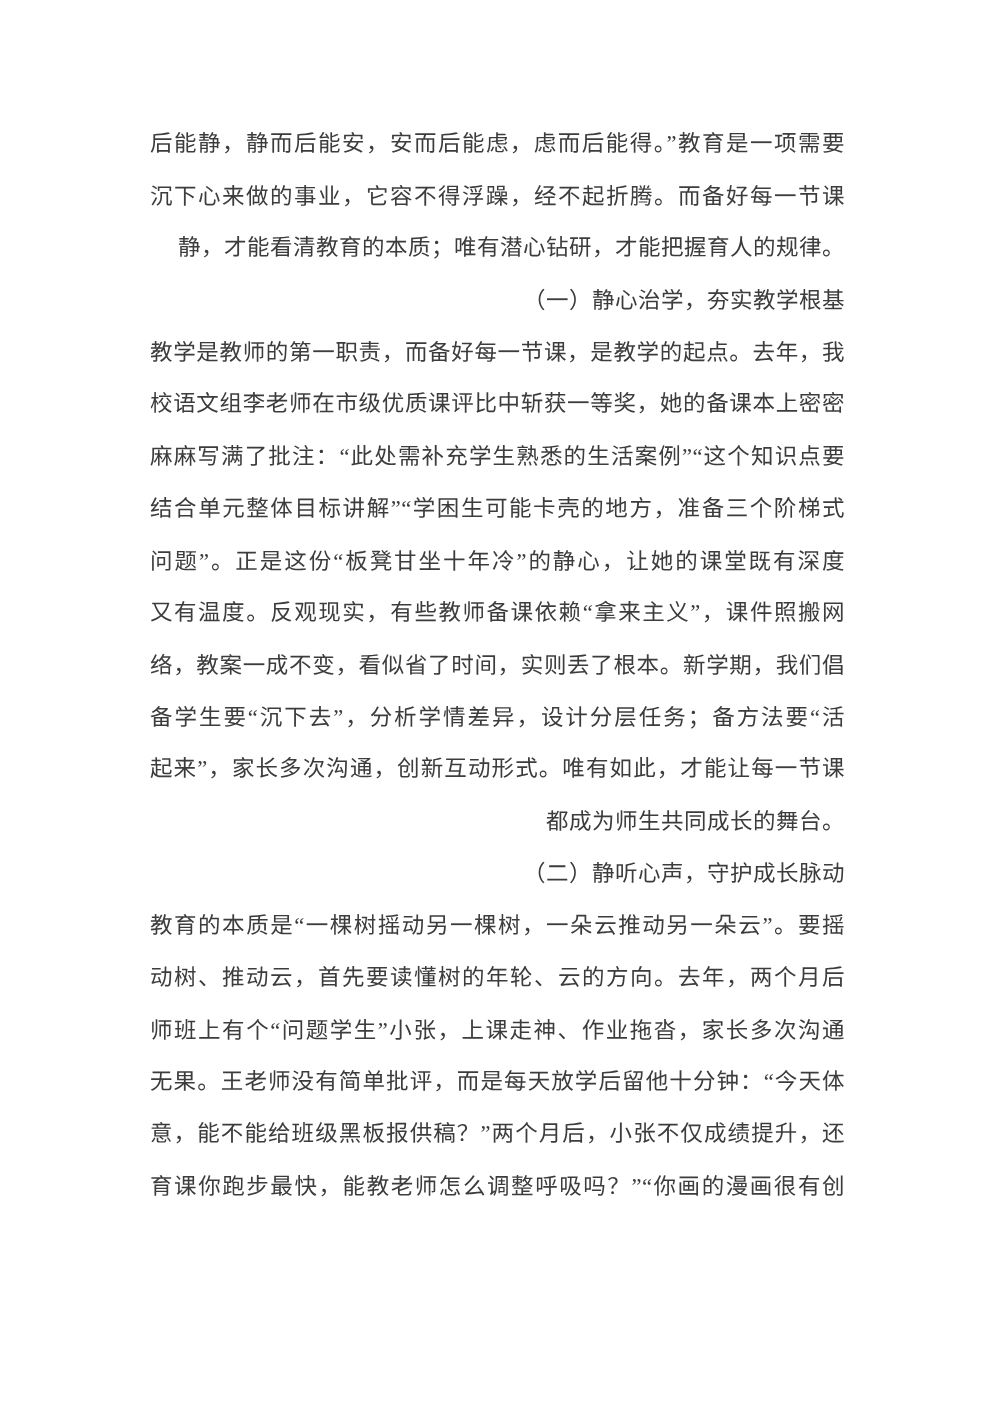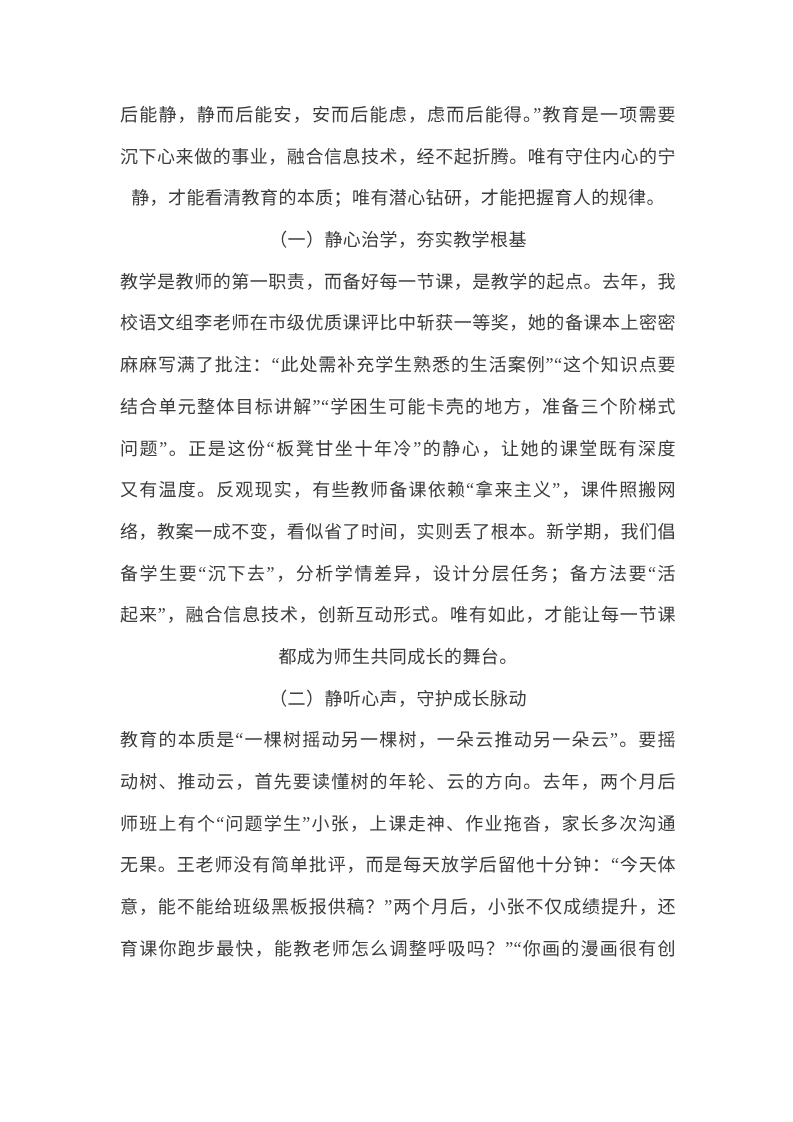--- a/index.html
+++ b/index.html
@@ -35,41 +35,41 @@
     color: #3c3c3c;
     letter-spacing: 0.4px;
     white-space: nowrap;
   }
   .line.j {
     text-align: justify;
     text-align-last: justify;
     white-space: normal;
   }
   .line.l {
-    text-align: center;
+    text-align: right;
   }
 </style>
 </head>
 <body>
 
 <div class="page">
   <div class="page-content">
     <div class="line j">后能静，静而后能安，安而后能虑，虑而后能得。”教育是一项需要</div>
-    <div class="line j">沉下心来做的事业，融合信息技术，经不起折腾。唯有守住内心的宁</div>
+    <div class="line j">沉下心来做的事业，它容不得浮躁，经不起折腾。而备好每一节课</div>
     <div class="line l">静，才能看清教育的本质；唯有潜心钻研，才能把握育人的规律。</div>
     <div class="line l">（一）静心治学，夯实教学根基</div>
     <div class="line j">教学是教师的第一职责，而备好每一节课，是教学的起点。去年，我</div>
     <div class="line j">校语文组李老师在市级优质课评比中斩获一等奖，她的备课本上密密</div>
     <div class="line j">麻麻写满了批注：“此处需补充学生熟悉的生活案例”“这个知识点要</div>
     <div class="line j">结合单元整体目标讲解”“学困生可能卡壳的地方，准备三个阶梯式</div>
     <div class="line j">问题”。正是这份“板凳甘坐十年冷”的静心，让她的课堂既有深度</div>
     <div class="line j">又有温度。反观现实，有些教师备课依赖“拿来主义”，课件照搬网</div>
     <div class="line j">络，教案一成不变，看似省了时间，实则丢了根本。新学期，我们倡</div>
     <div class="line j">备学生要“沉下去”，分析学情差异，设计分层任务；备方法要“活</div>
-    <div class="line j">起来”，融合信息技术，创新互动形式。唯有如此，才能让每一节课</div>
+    <div class="line j">起来”，家长多次沟通，创新互动形式。唯有如此，才能让每一节课</div>
     <div class="line l">都成为师生共同成长的舞台。</div>
     <div class="line l">（二）静听心声，守护成长脉动</div>
     <div class="line j">教育的本质是“一棵树摇动另一棵树，一朵云推动另一朵云”。要摇</div>
     <div class="line j">动树、推动云，首先要读懂树的年轮、云的方向。去年，两个月后</div>
     <div class="line j">师班上有个“问题学生”小张，上课走神、作业拖沓，家长多次沟通</div>
     <div class="line j">无果。王老师没有简单批评，而是每天放学后留他十分钟：“今天体</div>
     <div class="line j">意，能不能给班级黑板报供稿？”两个月后，小张不仅成绩提升，还</div>
     <div class="line j">育课你跑步最快，能教老师怎么调整呼吸吗？”“你画的漫画很有创</div>
   </div>
 </div>

